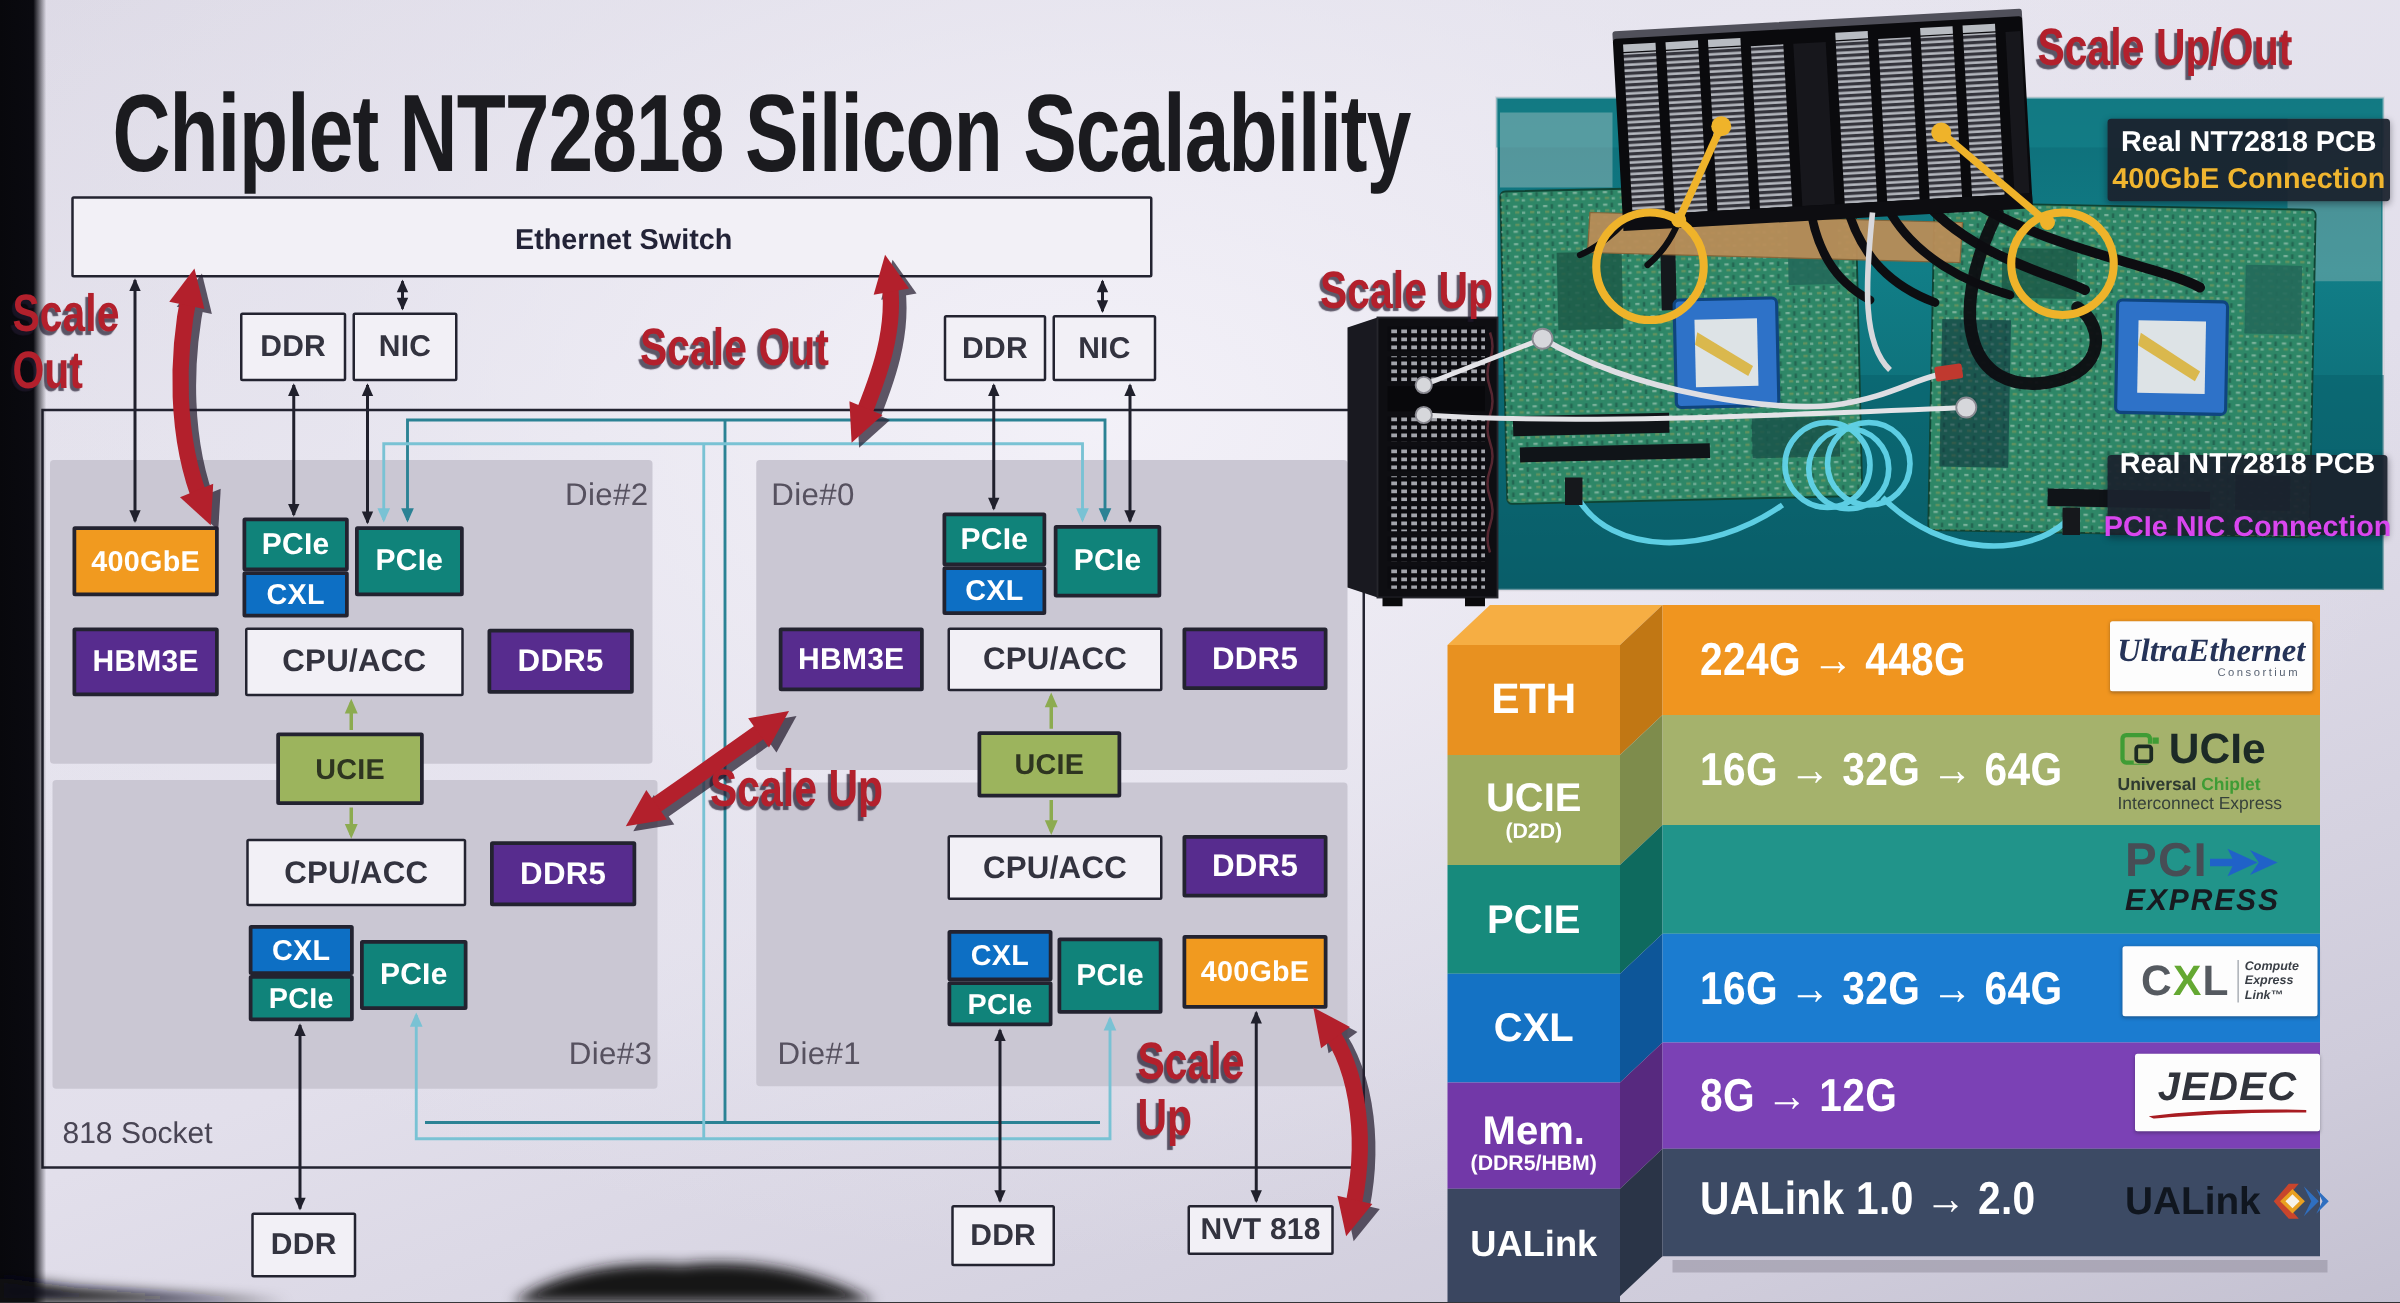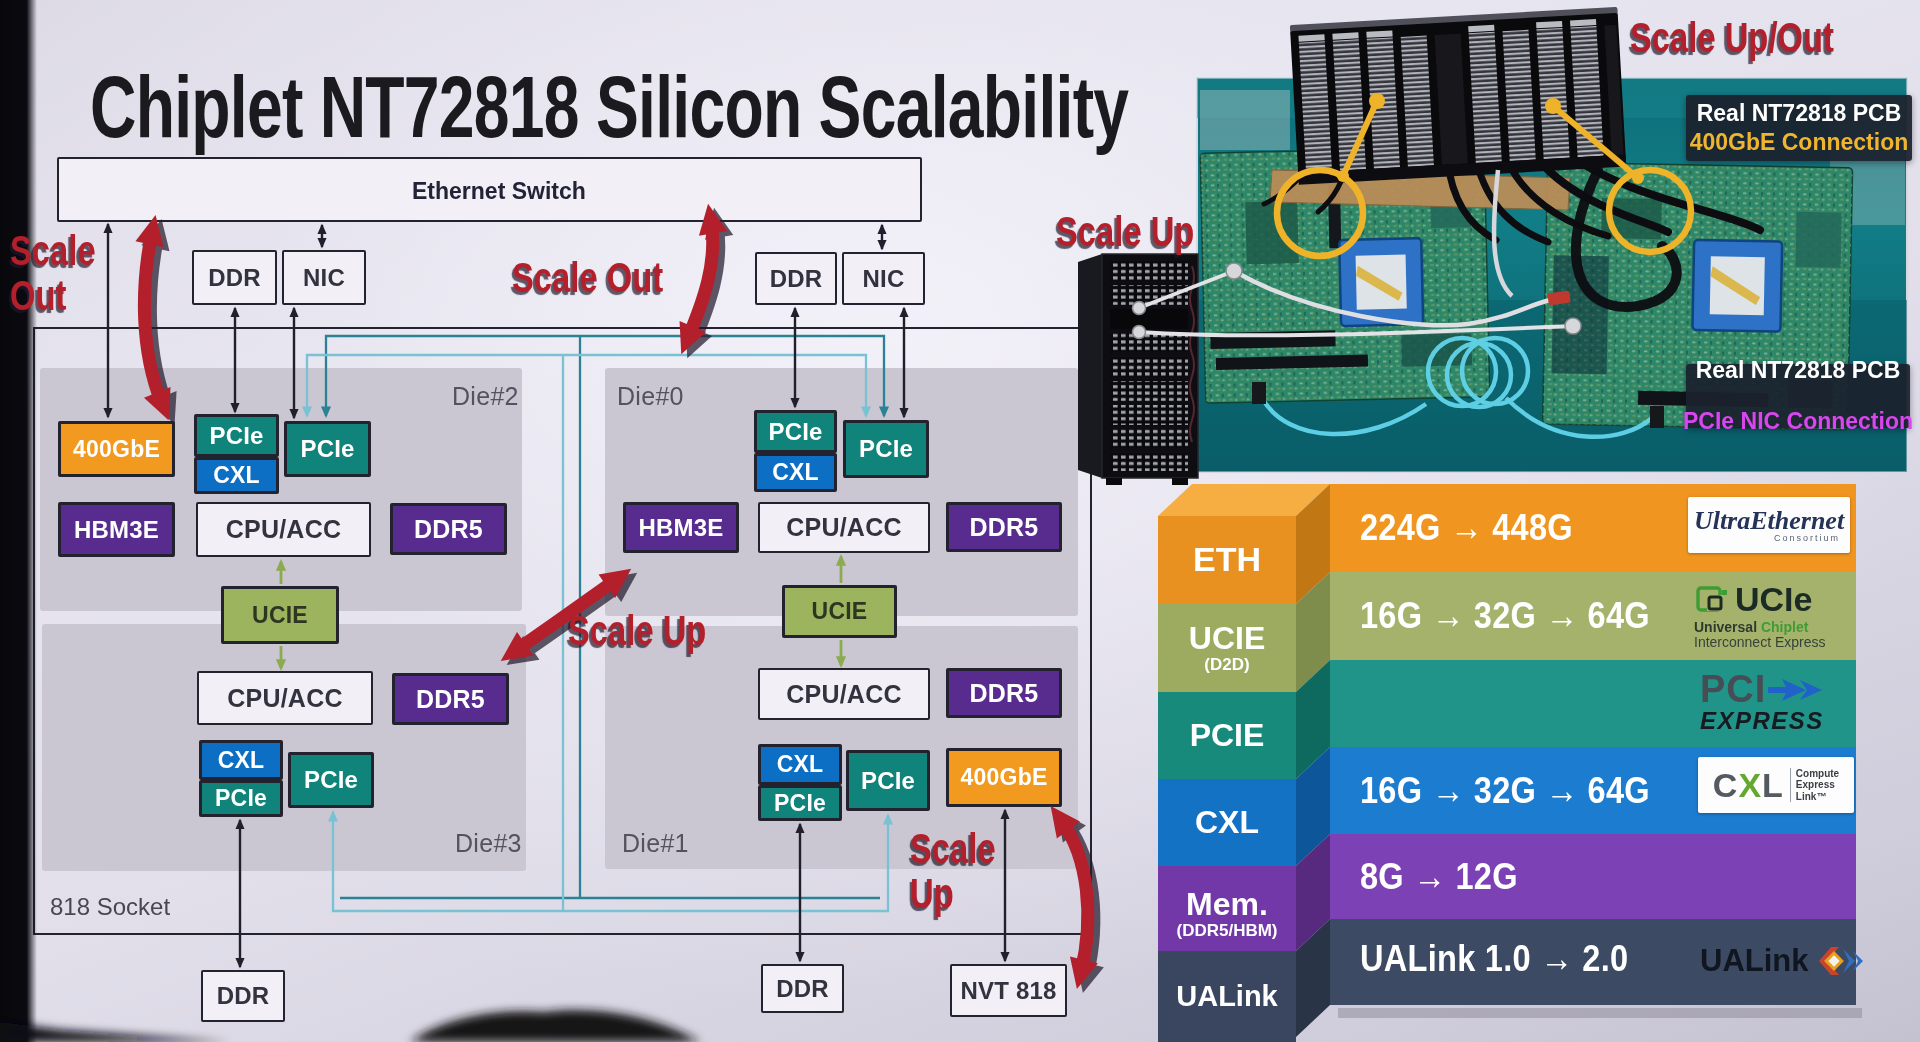--- a/index.html
+++ b/index.html
@@ -214,21 +214,21 @@
   <div class="box orange" style="left:946px;top:748px;width:116px;height:59px;font-size:23px;z-index:3;">
       <span>400GbE</span>
     </div>
 
   <div class="box white" style="left:201px;top:970px;width:84px;height:52px;font-size:24px;z-index:3;">
       <span>DDR</span>
     </div>
   <div class="box white" style="left:761px;top:964px;width:83px;height:49px;font-size:24px;z-index:3;">
       <span>DDR</span>
     </div>
-  <div class="box white" style="left:950px;top:964px;width:117px;height:53px;font-size:24px;z-index:3;">
+  <div class="box white" style="left:950px;top:964px;width:117px;height:40px;font-size:24px;z-index:3;">
       <span>NVT 818</span>
     </div>
 
   <svg class="abs" style="left:0;top:0;z-index:6;" width="1920" height="1042" viewBox="0 0 1920 1042" fill="none">
     <defs>
       <marker id="mr" viewBox="0 0 10 10" refX="4.2" refY="5" markerWidth="2.5" markerHeight="2.4" orient="auto" markerUnits="strokeWidth">
           <path d="M0.2,0.4 L9.8,5 L0.2,9.6 z" fill="#b3202c"></path>
         </marker>
       <marker id="mrs" viewBox="0 0 10 10" refX="4.2" refY="5" markerWidth="2.5" markerHeight="2.4" orient="auto-start-reverse" markerUnits="strokeWidth">
           <path d="M0.2,0.4 L9.8,5 L0.2,9.6 z" fill="#b3202c"></path>
@@ -517,27 +517,33 @@
         <path d="M34,5 L56,15 L34,25 L41,15 z" fill="#2062c8"></path>
       </svg>
     </div>
     <div style="font-size:24px;font-weight:700;font-style:italic;color:#171a20;letter-spacing:1.5px;margin-top:-4px;">EXPRESS</div>
   </div>
 
   <div class="logo-white" style="left:1698px;top:757px;width:156px;height:56px;z-index:3;gap:6px;">
     <div style="font-size:34px;font-weight:700;letter-spacing:1px;">
       <span style="color:#555a60;">C</span><span style="color:#64a832;">X</span><span style="color:#555a60;">L</span>
     </div>
-    <div style="font-size:10px;color:#3a3f46;line-height:1.15;font-weight:700;border-left:1.5px solid #9aa0a8;padding-left:5px;">
+    <div style="font-size:10px;color:#3a3f46;line-height:1.15;font-weight:700;border-left:1.5px solid #9aa0a8;padding-left:5px;font-style:italic;">
       <div>Compute</div>
       <div>Express</div>
       <div>Link™</div>
     </div>
   </div>
 
+  <div class="logo-white" style="left:1708px;top:843px;width:148px;height:62px;z-index:3;flex-direction:column;gap:0;">
+    <div style="font-size:32px;font-weight:700;font-style:italic;color:#31343c;letter-spacing:1px;line-height:1;">JEDEC</div>
+    <svg width="130" height="10" viewBox="0 0 130 10">
+        <path d="M2,8 Q55,1 128,3 L128,5 Q60,5 6,10 z" fill="#a81c22"></path>
+      </svg>
+  </div>
 
   <div class="abs" style="left:1700px;top:934px;width:170px;height:54px;z-index:3;display:flex;align-items:center;gap:6px;">
     <span style="font-size:31px;font-weight:700;color:#10161f;">UALink</span>
     <svg width="50" height="32" viewBox="0 0 50 32">
       <path d="M16,2 L4,16 L16,30 L24,30 L12,16 L24,2 z" fill="#c8452c"></path>
       <rect x="12" y="9" width="14" height="14" fill="#e8a020" transform="rotate(45 19 16)"></rect>
       <rect x="15" y="12" width="8" height="8" fill="#f6f2ea" transform="rotate(45 19 16)"></rect>
       <path d="M28,4 L40,16 L28,28 L34,16 z" fill="#2f6fc0"></path>
       <path d="M38,6 L48,16 L38,26 L43,16 z" fill="#2f6fc0"></path>
     </svg>

